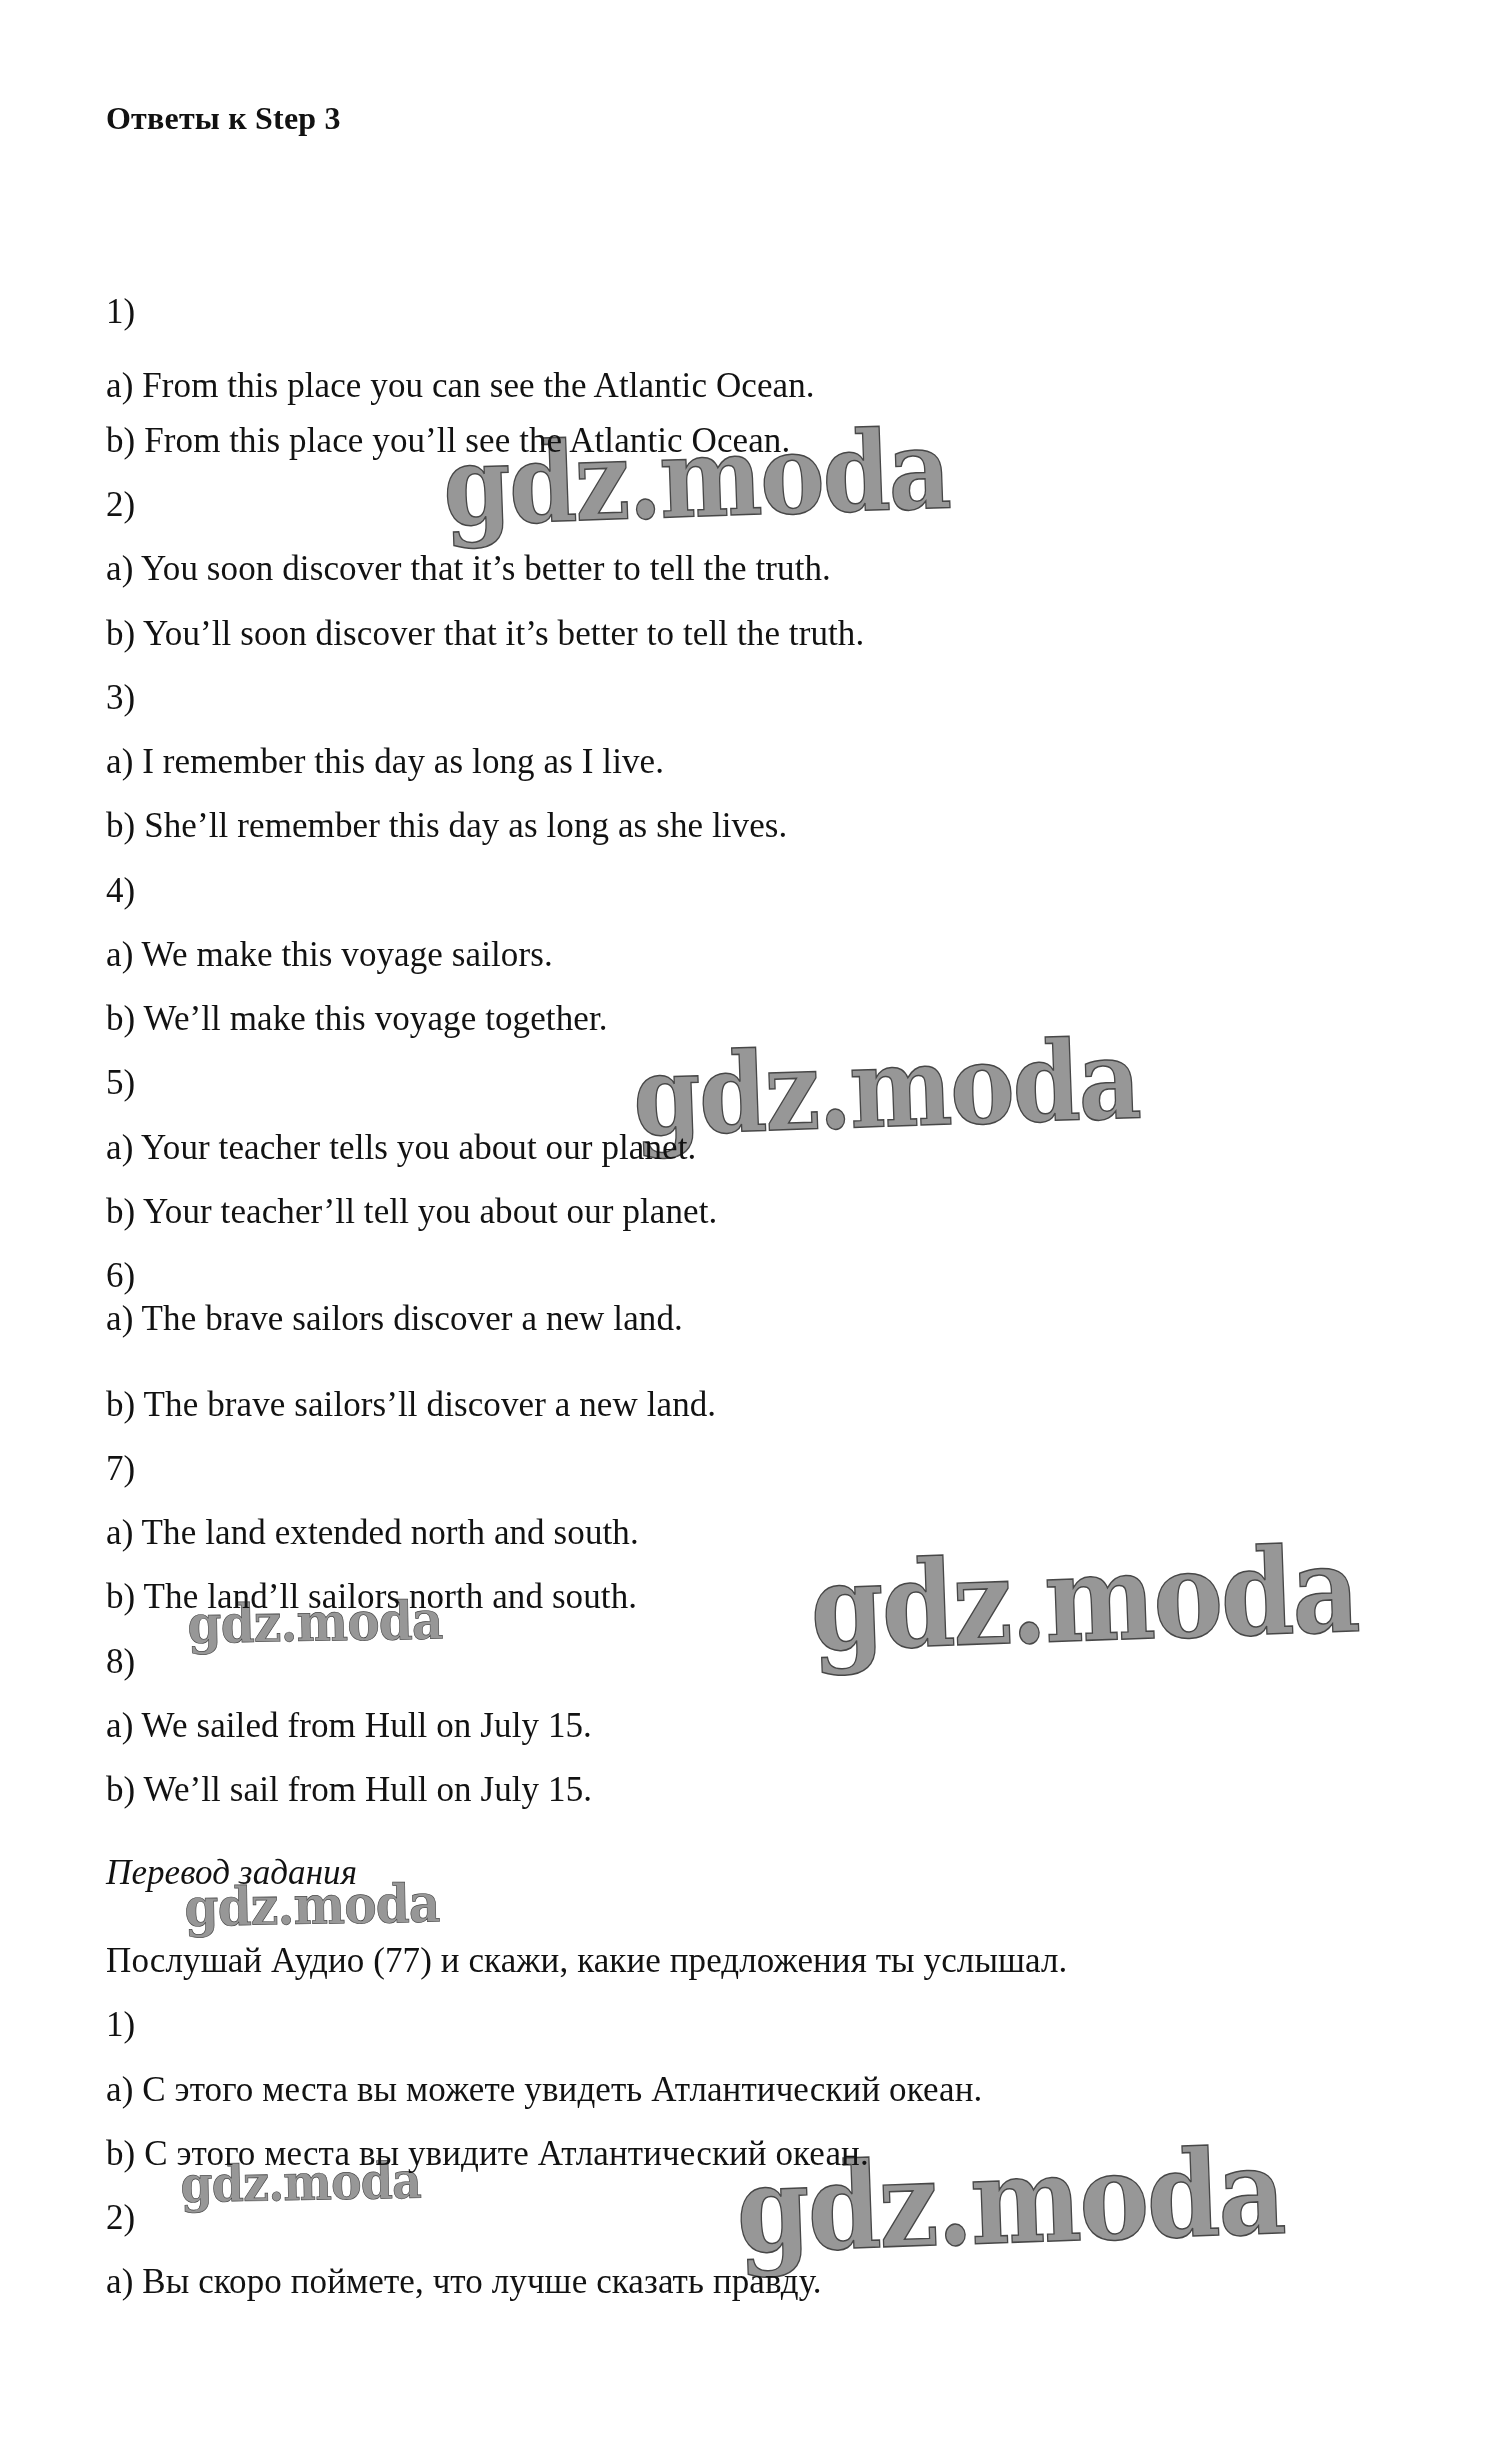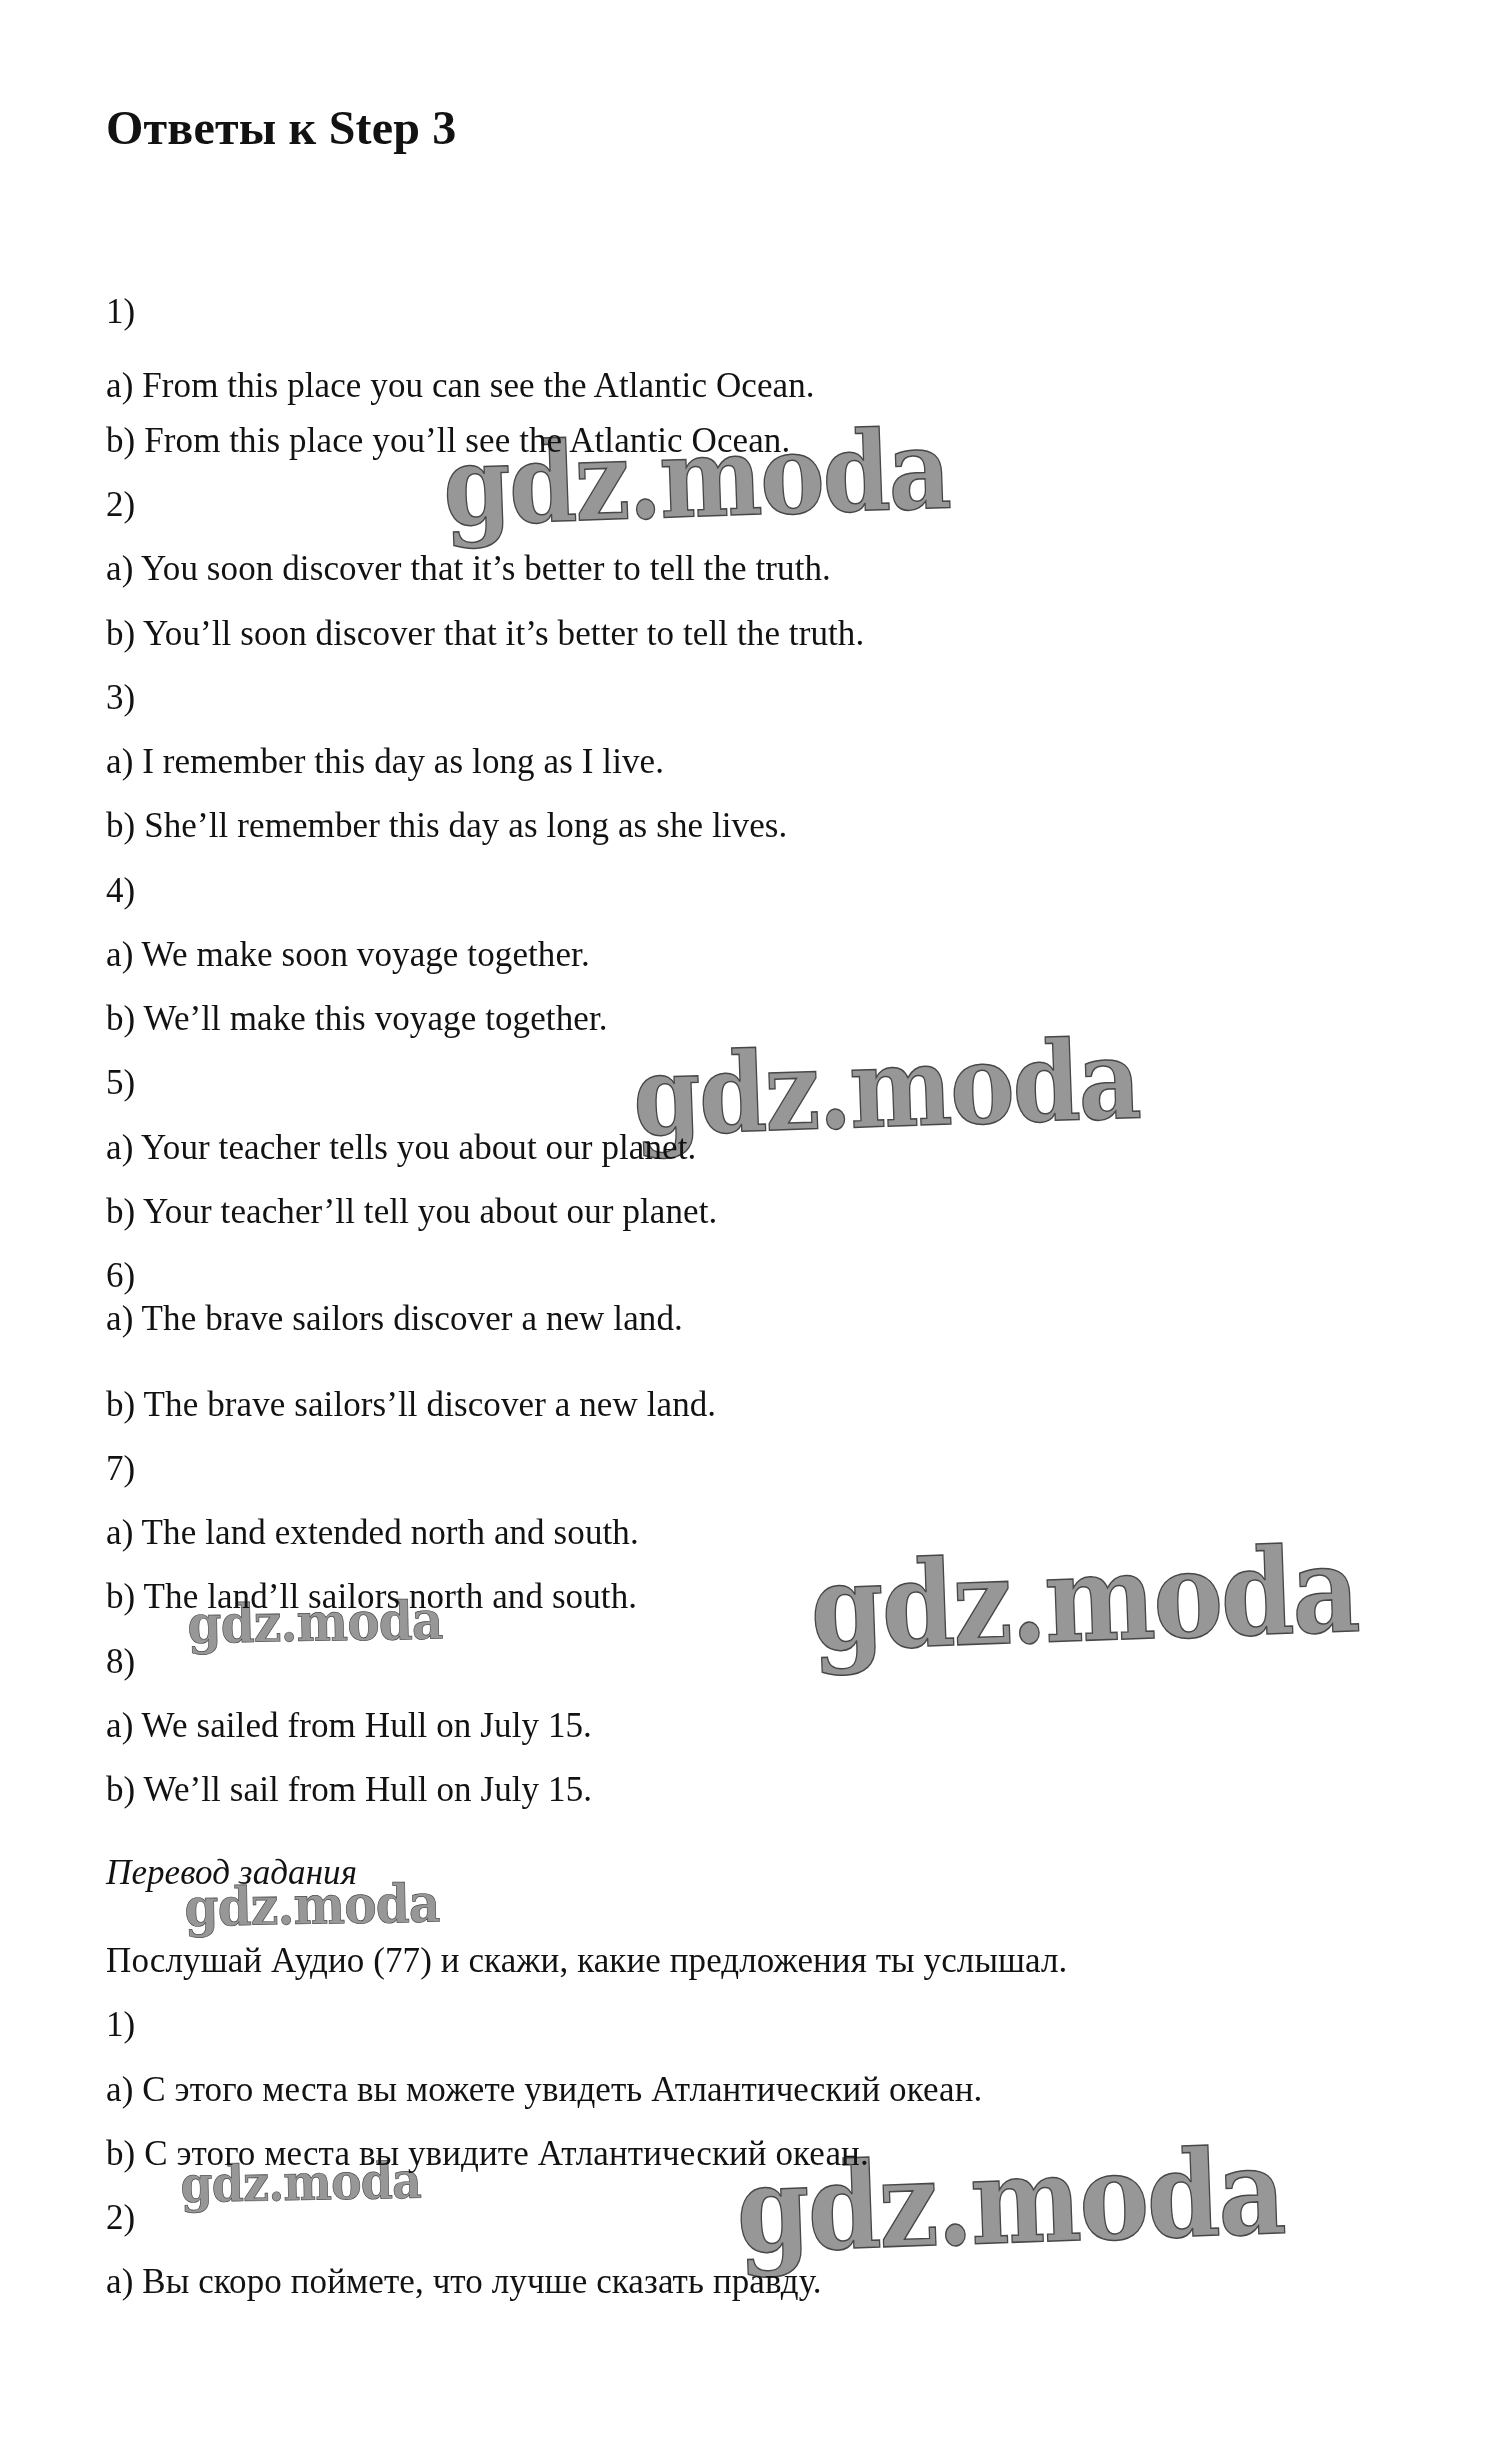--- a/index.html
+++ b/index.html
@@ -18,21 +18,21 @@
     font-size:35px;
     line-height:1.15;
     white-space:nowrap;
     letter-spacing:0.1px;
     z-index:2;
   }
   .heading{
     position:absolute;
     left:106px;
     top:100px;
-    font-size:48px;
+    font-size:32px;
     font-weight:700;
     letter-spacing:0.2px;
     z-index:2;
     white-space:nowrap;
   }
   .task-line{ top:205px; }
   .task-line .task-label{ font-weight:700; }
   .italic{ font-style:italic; }
   .wm{
     position:absolute;
@@ -70,21 +70,21 @@
   <div class="ln" style="top:292px">1)</div>
   <div class="ln" style="top:366px">a) From this place you can see the Atlantic Ocean.</div>
   <div class="ln" style="top:421px">b) From this place you’ll see the Atlantic Ocean.</div>
   <div class="ln" style="top:485px">2)</div>
   <div class="ln" style="top:614px">b) You’ll soon discover that it’s better to tell the truth.</div>
   <div class="ln" style="top:549px">a) You soon discover that it’s better to tell the truth.</div>
   <div class="ln" style="top:678px">3)</div>
   <div class="ln" style="top:742px">a) I remember this day as long as I live.</div>
   <div class="ln" style="top:806px">b) She’ll remember this day as long as she lives.</div>
   <div class="ln" style="top:871px">4)</div>
-  <div class="ln" style="top:935px">a) We make soon voyage together.</div>
+  <div class="ln" style="top:935px">a) We make this voyage sailors.</div>
   <div class="ln" style="top:999px">b) We’ll make this voyage together.</div>
   <div class="ln" style="top:1063px">5)</div>
   <div class="ln" style="top:1128px">a) Your teacher tells you about our planet.</div>
   <div class="ln" style="top:1192px">b) Your teacher’ll tell you about our planet.</div>
   <div class="ln" style="top:1256px">6)</div>
   <div class="ln" style="top:1299px">a) The brave sailors discover a new land.</div>
   <div class="ln" style="top:1385px">b) The brave sailors’ll discover a new land.</div>
   <div class="ln" style="top:1449px">7)</div>
   <div class="ln" style="top:1513px">a) The land extended north and south.</div>
   <div class="ln" style="top:1577px">b) The land’ll sailors north and south.</div>

